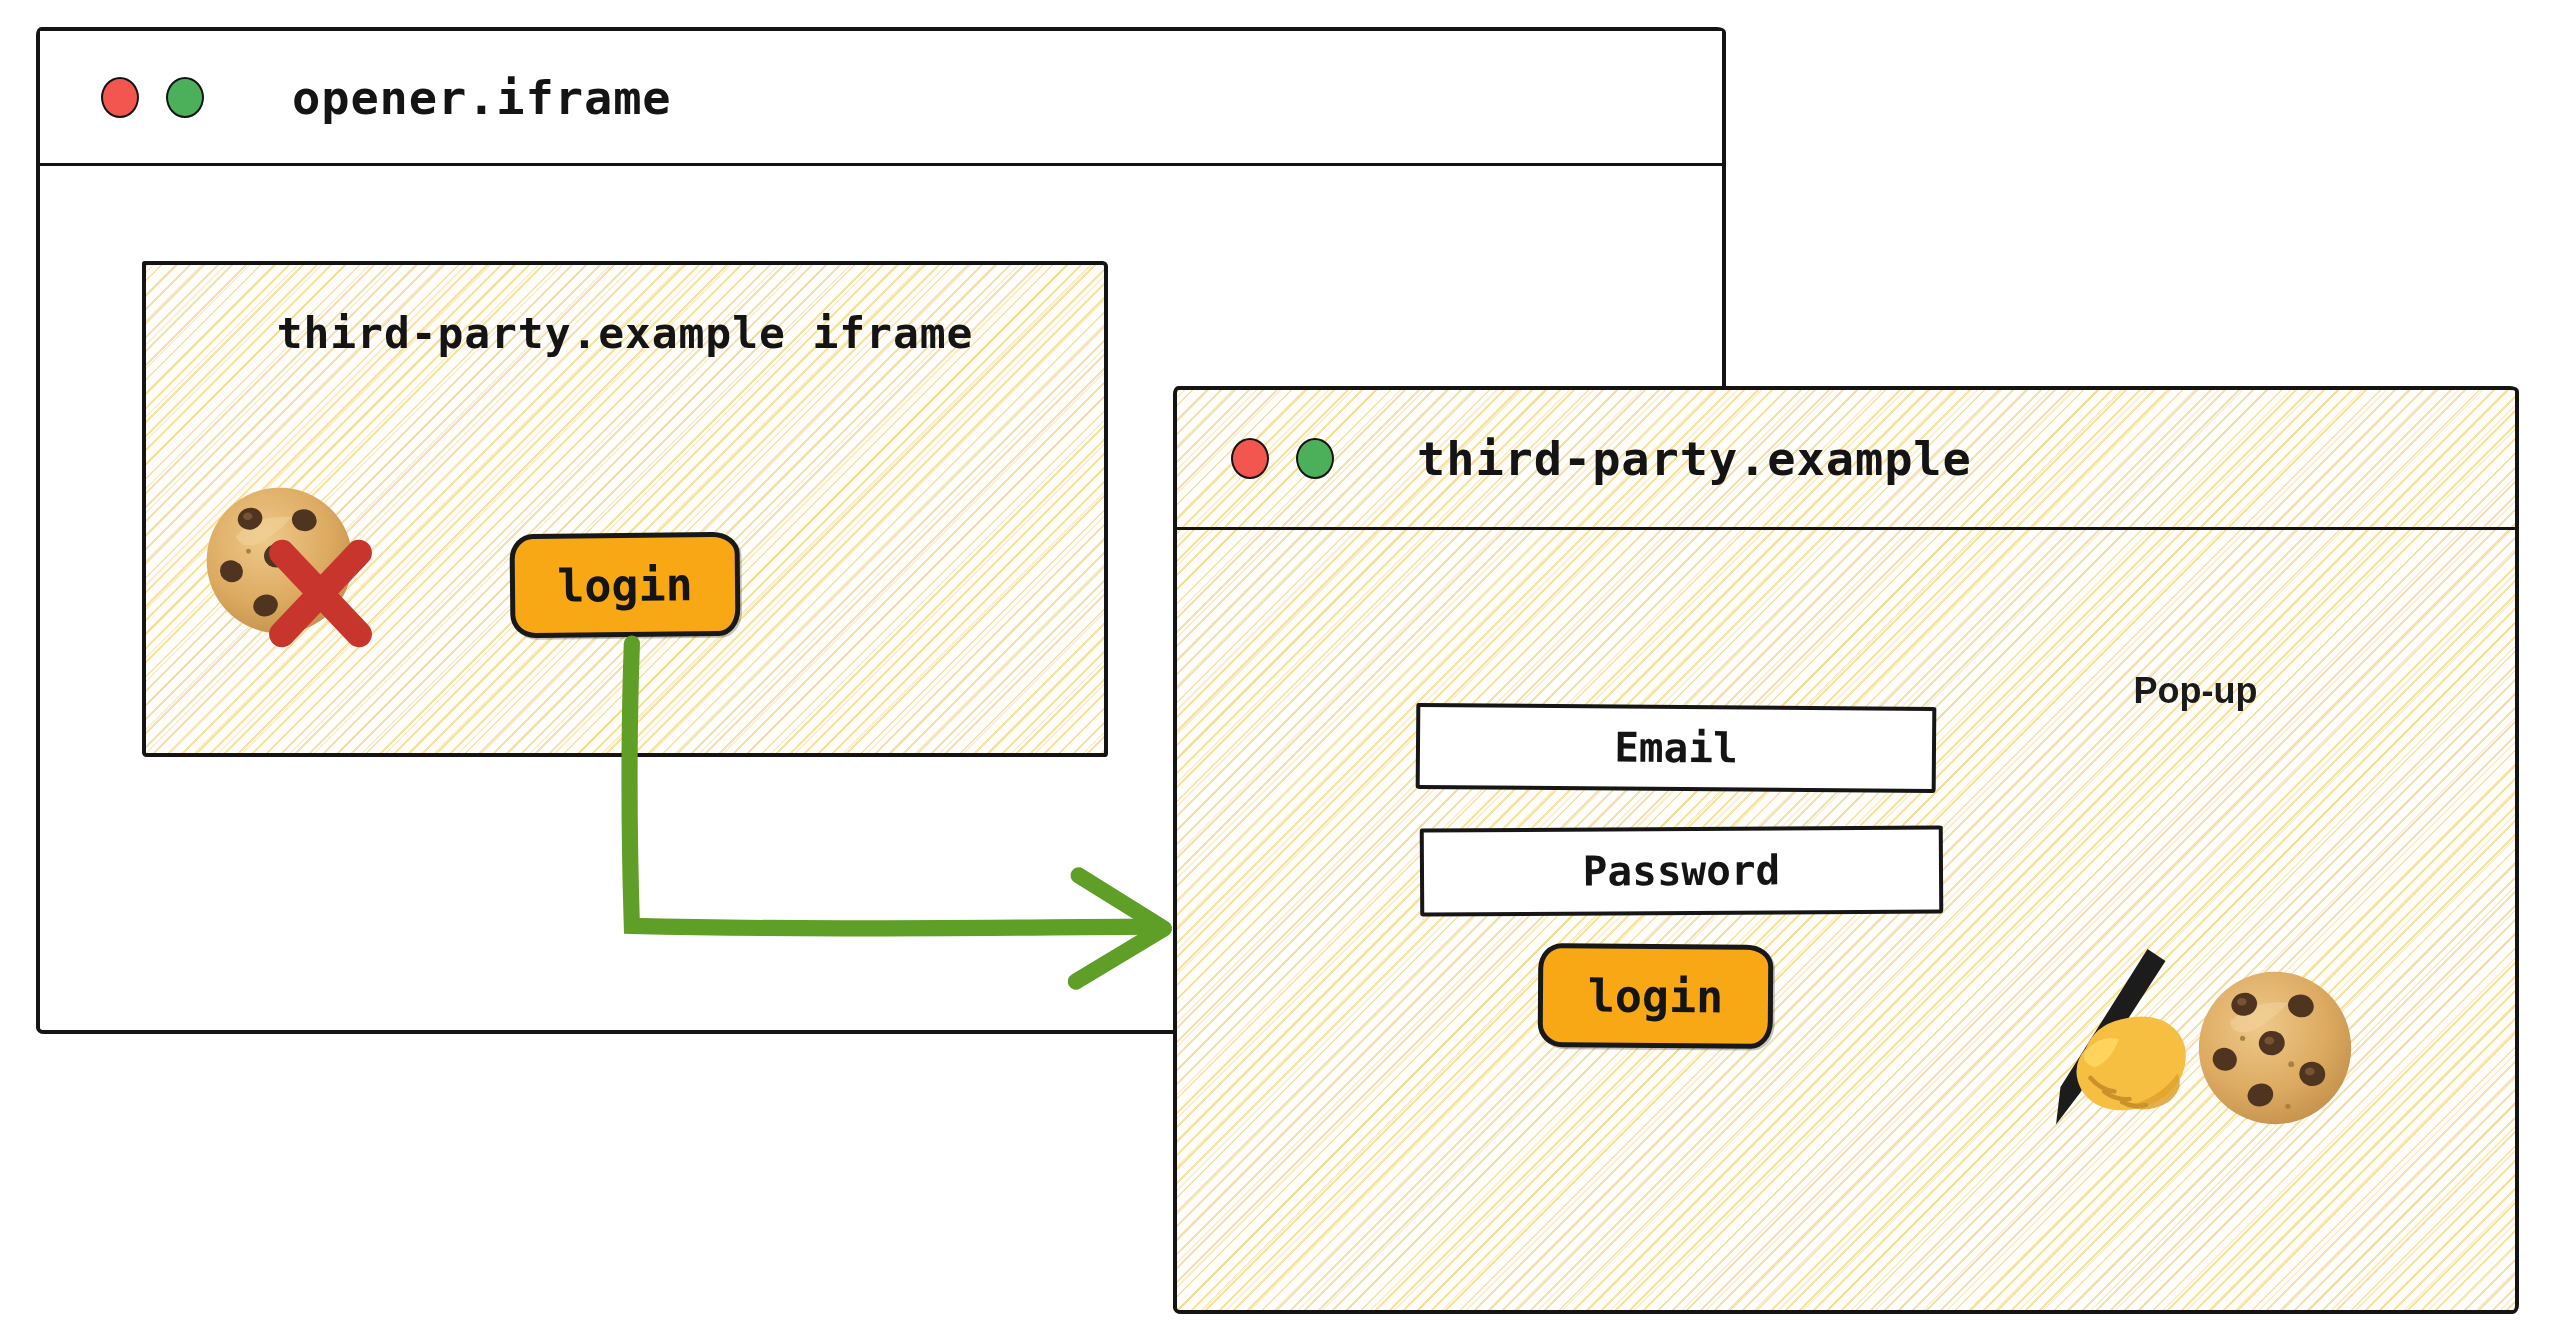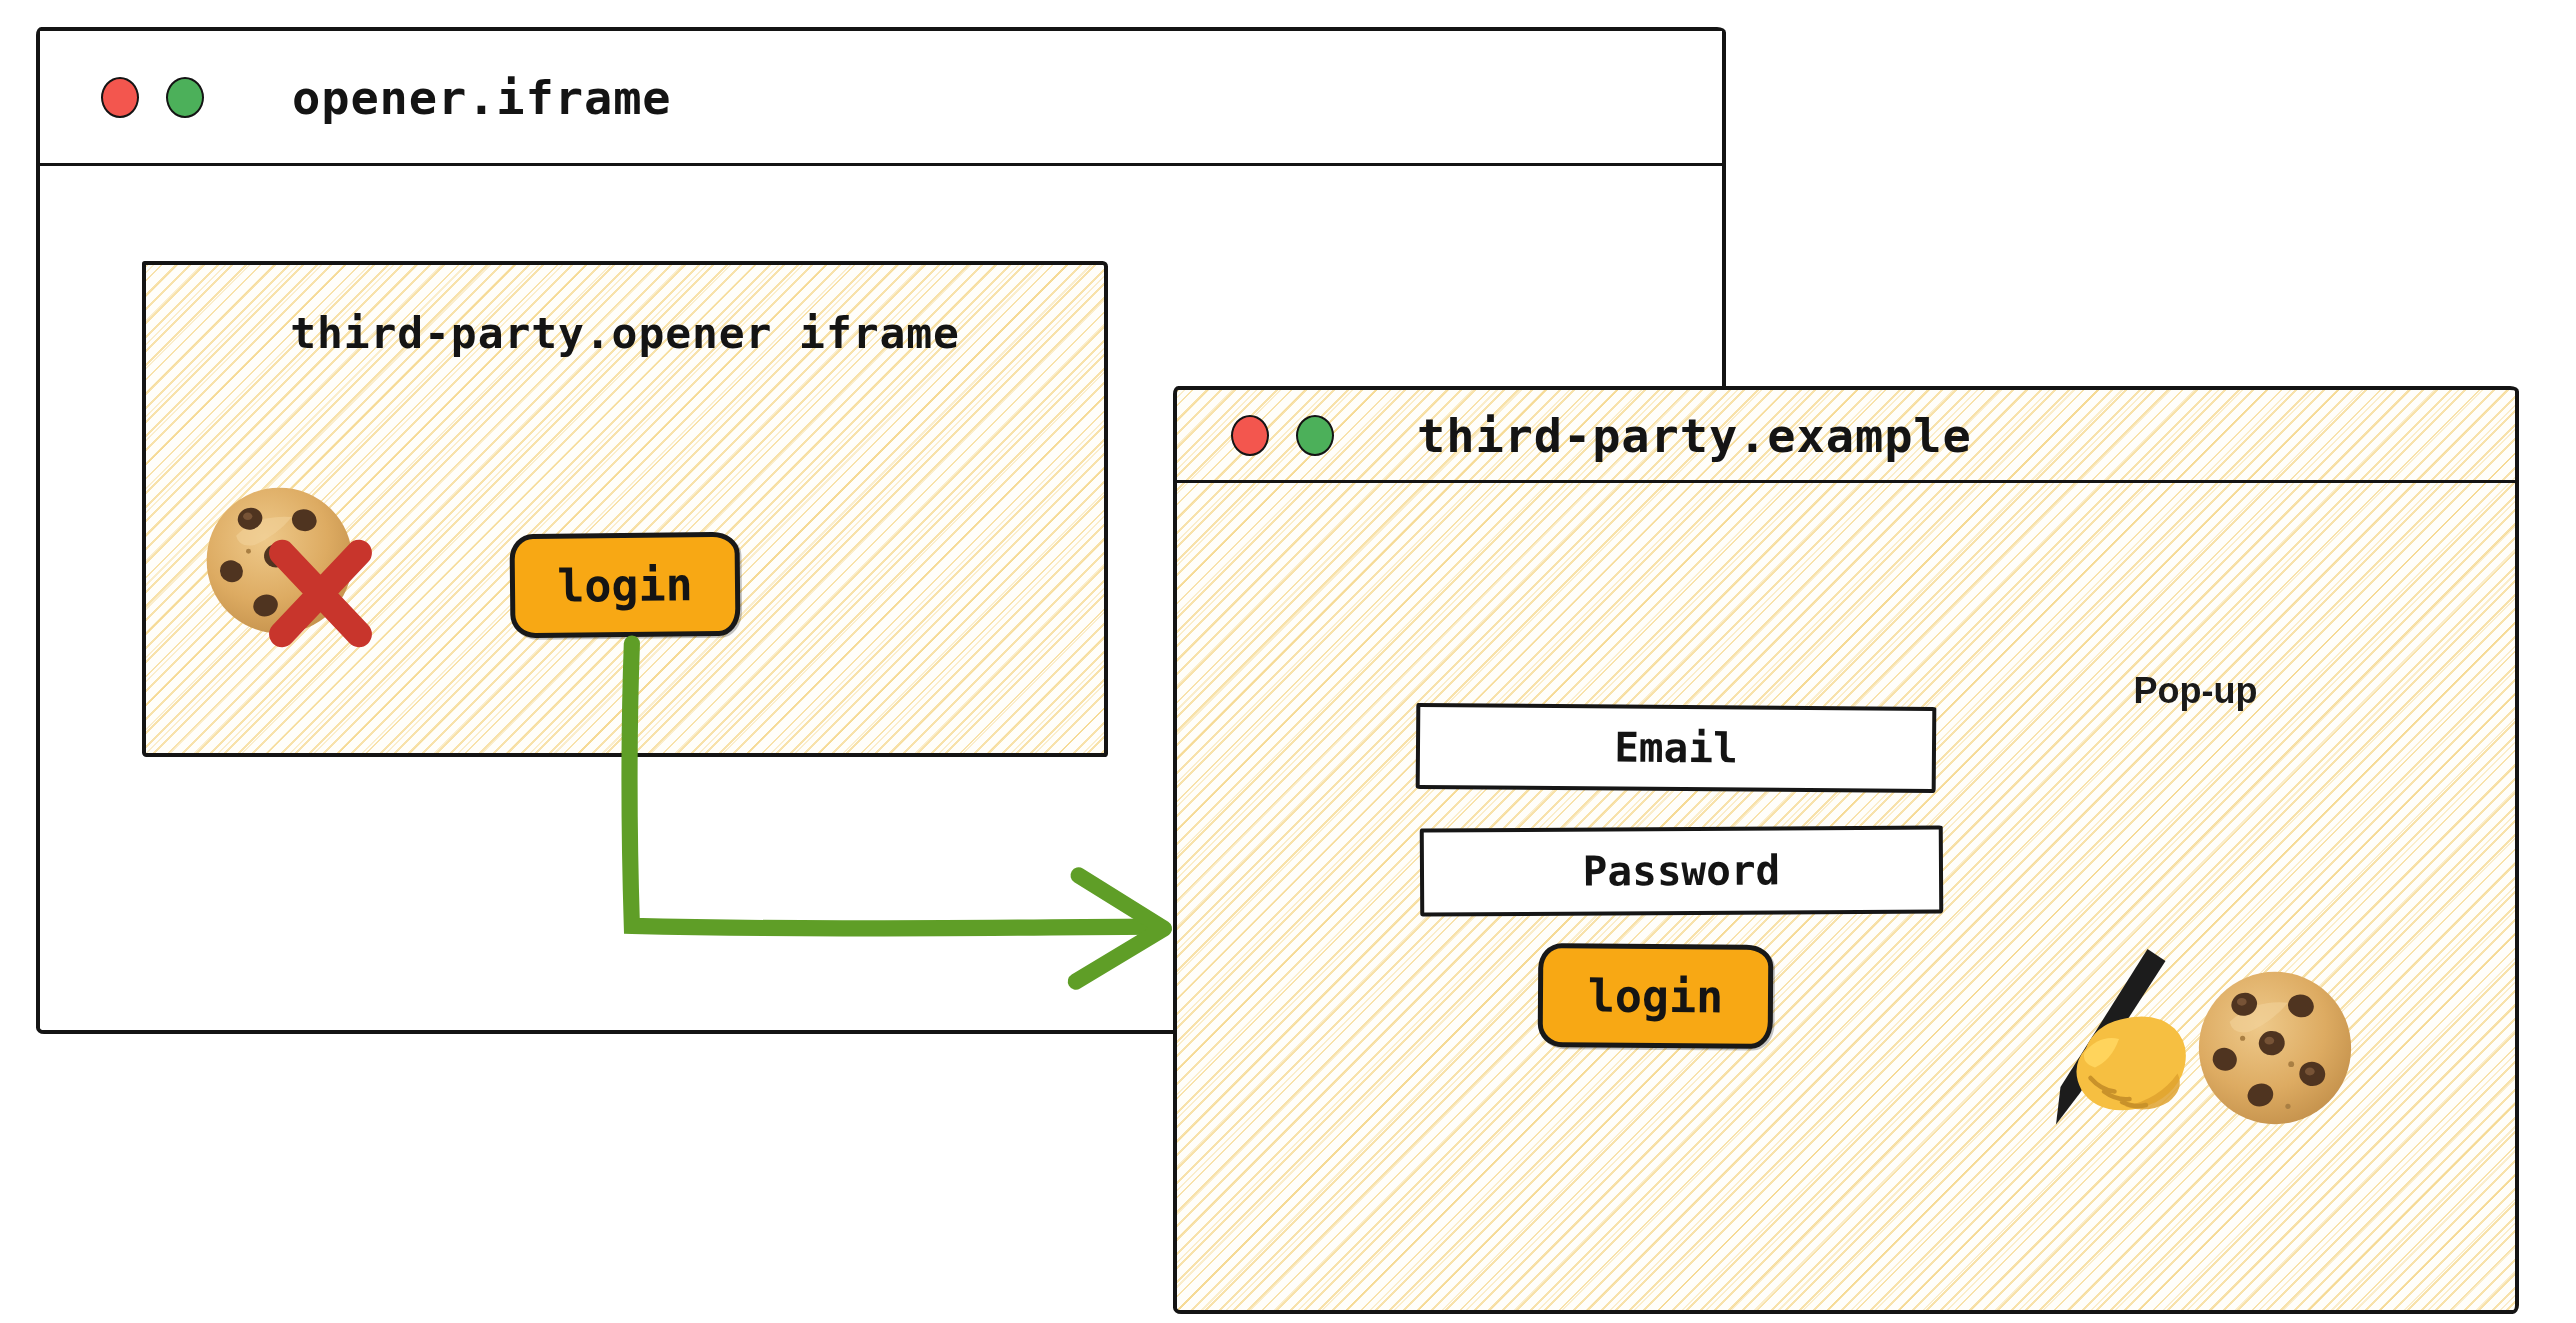--- a/index.html
+++ b/index.html
@@ -54,21 +54,21 @@
 
   <div class="window sketchR" style="left:36px;top:27px;width:1690px;height:1007px;z-index:1;">
     <div class="titlebar" style="height:135px;padding-left:61px;background:#ffffff;">
       <span class="dot" style="width:38px;height:41px;background:#f3564e;"></span>
       <span class="dot" style="width:38px;height:41px;background:#4cb05a;margin-left:27px;"></span>
       <span class="win-title" style="margin-left:88px;">opener.iframe</span>
     </div>
 
     <div class="hatch" style="position:absolute;left:102px;top:230px;width:966px;height:496px;
                 border:4.5px solid #141414;box-sizing:border-box;border-radius:2.7px 5.4px 3.6px 4.5px;">
-      <div class="iframe-heading">third-party.opener iframe</div>
+      <div class="iframe-heading">third-party.example iframe</div>
 
       <span class="icon-wrap" style="left:56px;top:218px;width:155px;height:155px;">
         <svg width="155" height="155" viewBox="0 0 100 100">
             <use href="#cookie-shape"></use>
           </svg>
       </span>
 
       <span class="icon-wrap" style="left:115px;top:272px;width:119px;height:113px;">
         <svg width="119" height="113" viewBox="0 0 100 100">
           <path d="M16 14 L84 86 M84 14 L16 86" stroke="#c8352c" stroke-width="23" stroke-linecap="round" fill="none"></path>
@@ -78,21 +78,21 @@
       <button class="btn" style="left:364px;top:268px;width:230px;height:104px;transform:rotate(-0.6deg);">login</button>
     </div>
   </div>
 
   <svg style="position:absolute;left:0;top:0;z-index:5;pointer-events:none;" width="2576" height="1324" viewBox="0 0 2866 1473">
     <path d="M703 716 C699 828 700 934 703 1030 C897 1035 1093 1032 1284 1031" stroke="#5f9e27" stroke-width="18" fill="none" stroke-linecap="round"></path>
     <path d="M1200 974 L1295 1033 L1197 1092" stroke="#5f9e27" stroke-width="18" fill="none" stroke-linecap="round" stroke-linejoin="round"></path>
   </svg>
 
   <div class="window sketchR hatch" style="left:1173px;top:386px;width:1346px;height:928px;z-index:10;">
-    <div class="titlebar" style="height:93px;padding-left:54px;background:transparent;">
+    <div class="titlebar" style="height:140px;padding-left:54px;background:transparent;">
       <span class="dot" style="width:38px;height:41px;background:#f3564e;"></span>
       <span class="dot" style="width:38px;height:41px;background:#4cb05a;margin-left:27px;"></span>
       <span class="win-title" style="margin-left:83px;">third-party.example</span>
     </div>
 
     <div class="popup-label" style="left:906px;top:280px;width:225px;">Pop-up</div>
 
     <input class="wire-input" type="text" style="left: 239px; top: 315px; width: 520px; height: 86px; transform: rotate(0.45deg);" placeholder="Email">
 
     <input class="wire-input" type="text" style="left: 243px; top: 437px; width: 523px; height: 88px; transform: rotate(-0.35deg);" placeholder="Password">

